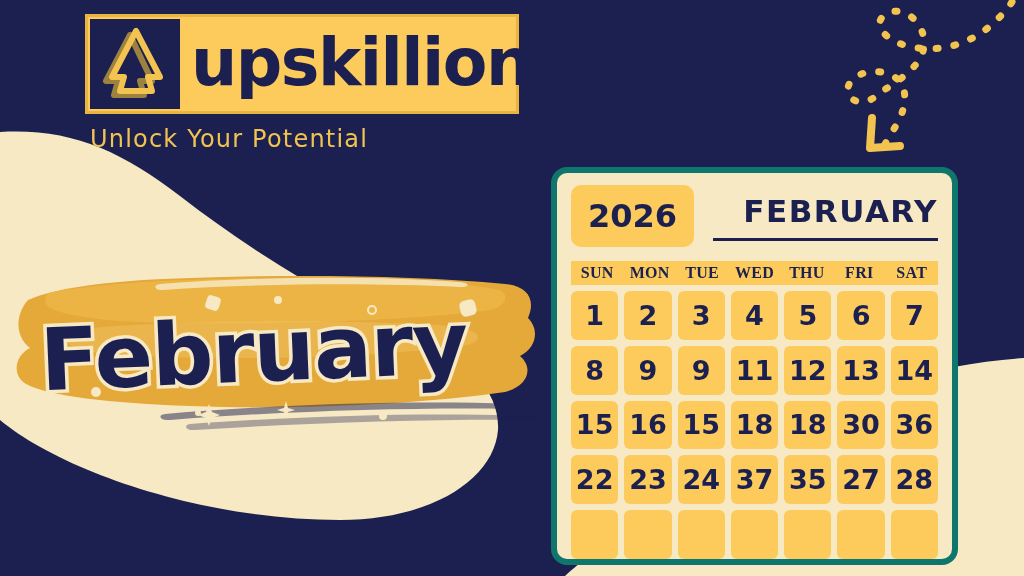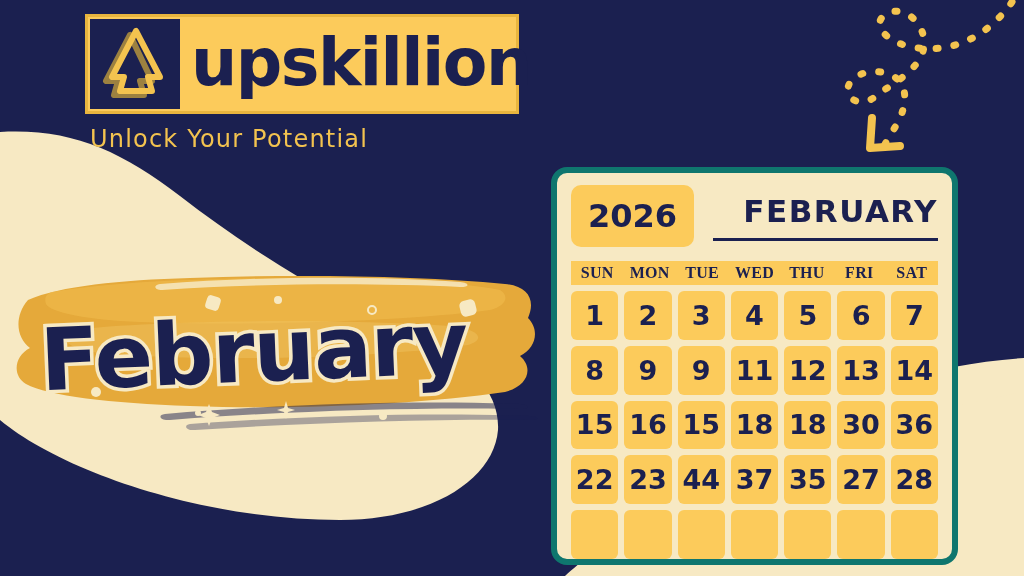--- a/index.html
+++ b/index.html
@@ -303,21 +303,21 @@
         <div class="day-cell">14</div>
         <div class="day-cell">15</div>
         <div class="day-cell">16</div>
         <div class="day-cell">15</div>
         <div class="day-cell">18</div>
         <div class="day-cell">18</div>
         <div class="day-cell">30</div>
         <div class="day-cell">36</div>
         <div class="day-cell">22</div>
         <div class="day-cell">23</div>
-        <div class="day-cell">44</div>
+        <div class="day-cell">24</div>
         <div class="day-cell">37</div>
         <div class="day-cell">35</div>
         <div class="day-cell">27</div>
         <div class="day-cell">28</div>
         <div class="day-cell"></div>
         <div class="day-cell"></div>
         <div class="day-cell"></div>
         <div class="day-cell"></div>
         <div class="day-cell"></div>
         <div class="day-cell"></div>

